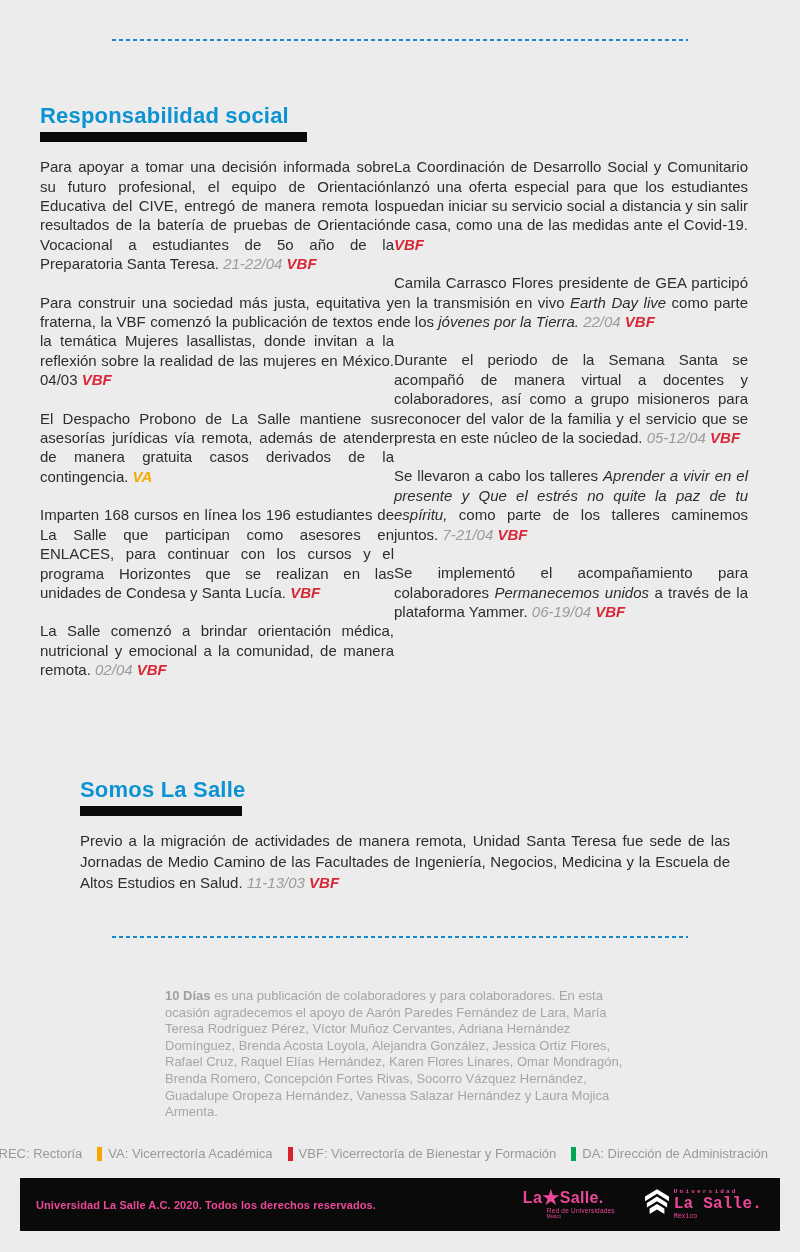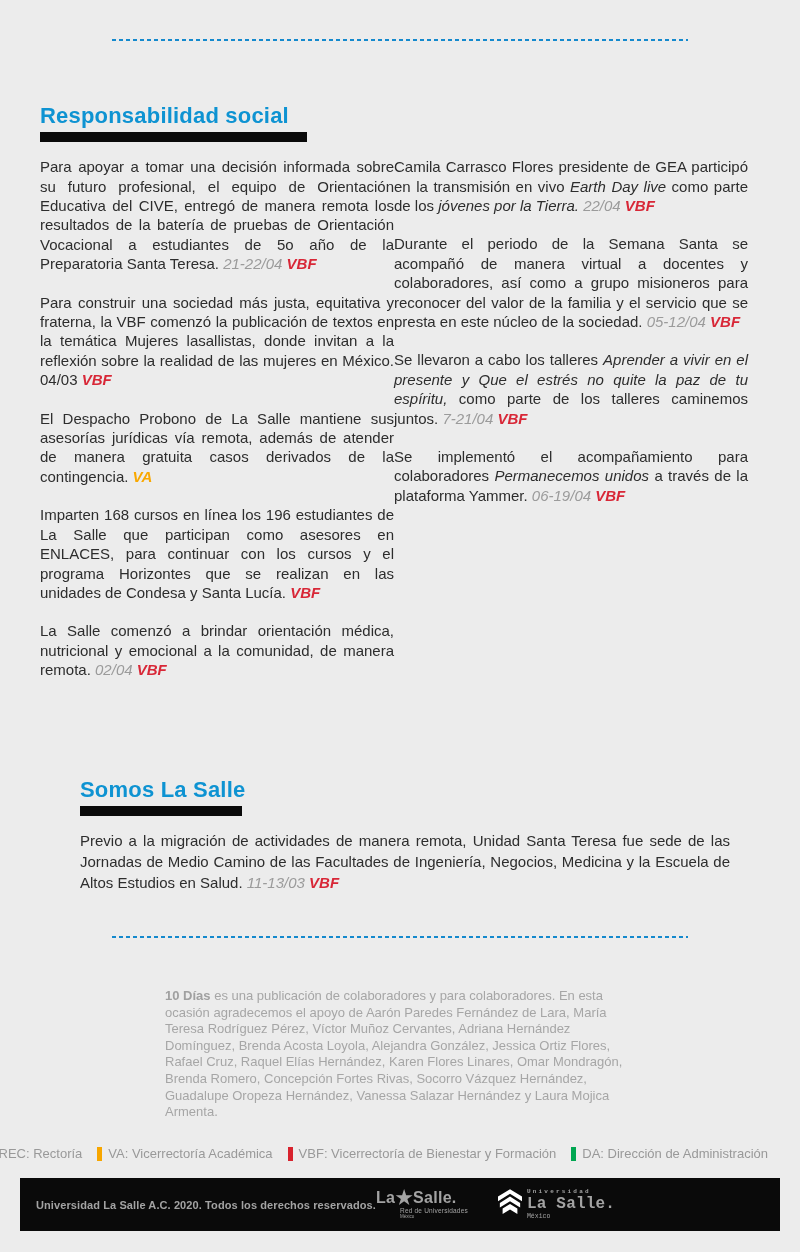--- a/index.html
+++ b/index.html
@@ -52,22 +52,22 @@
   .legend {
     position:absolute; left:40px; top:1146px; width:728px;
     display:flex; justify-content:flex-end; gap:15px; align-items:center;
   }
   .legend-item { display:flex; align-items:center; gap:6px; white-space:nowrap; }
   .legend-swatch { width:5px; height:14px; display:inline-block; }
   .legend-label { font-size:13px; color:#999999; }
 
   .footer {
     position:absolute; left:20px; top:1178px; width:760px; height:53px;
-    background:#0a0a0a; color:#a3a3a3;
-    display:flex; align-items:center; 
+    background:#0a0a0a; color:#ec4899;
+    display:flex; align-items:center; justify-content:space-between;
     padding:0 18px 0 16px;
   }
   .copyright { font-size:11px; font-weight:bold; letter-spacing:0.1px; }
   .logos { display:flex; align-items:center; gap:30px; }
 
   .logo-red { display:flex; flex-direction:column; line-height:1; }
   .lr-top { display:flex; align-items:center; }
   .lr-la, .lr-salle { font-size:16px; font-weight:bold; letter-spacing:0.3px; }
   .lr-star { font-size:22px; line-height:16px; margin:0 -1px; }
   .lr-sub { font-size:6.5px; margin-top:2px; margin-left:24px; letter-spacing:0.2px; }
@@ -92,20 +92,21 @@
     <div class="title-bar"></div>
     <div class="columns">
       <div class="col">
         <p><span class="seg-n">Para apoyar a tomar una decisión informada sobre su futuro profesional, el equipo de Orientación Educativa del CIVE, entregó de manera remota los resultados de la batería de pruebas de Orientación Vocacional a estudiantes de 5o año de la Preparatoria Santa Teresa. </span><span class="seg-d">21-22/04 </span><span class="seg-vbf">VBF</span></p>
         <p><span class="seg-n">Para construir una sociedad más justa, equitativa y fraterna, la VBF comenzó la publicación de textos en la temática Mujeres lasallistas, donde invitan a la reflexión sobre la realidad de las mujeres en México. 04/03 </span><span class="seg-vbf">VBF</span></p>
         <p><span class="seg-n">El Despacho Probono de La Salle mantiene sus asesorías jurídicas vía remota, además de atender de manera gratuita casos derivados de la contingencia. </span><span class="seg-va">VA</span></p>
         <p><span class="seg-n">Imparten 168 cursos en línea los 196 estudiantes de La Salle que participan como asesores en ENLACES, para continuar con los cursos y el programa Horizontes que se realizan en las unidades de Condesa y Santa Lucía. </span><span class="seg-vbf">VBF</span></p>
         <p><span class="seg-n">La Salle comenzó a brindar orientación médica, nutricional y emocional a la comunidad, de manera remota. </span><span class="seg-d">02/04 </span><span class="seg-vbf">VBF</span></p>
       </div>
       <div class="col">
+        <p><span class="seg-n">La Coordinación de Desarrollo Social y Comunitario lanzó una oferta especial para que los estudiantes puedan iniciar su servicio social a distancia y sin salir de casa, como una de las medidas ante el Covid-19. </span><span class="seg-vbf">VBF</span></p>
         <p><span class="seg-n">Camila Carrasco Flores presidente de GEA participó en la transmisión en vivo </span><span class="seg-i">Earth Day live</span><span class="seg-n"> como parte de los </span><span class="seg-i">jóvenes por la Tierra. </span><span class="seg-d">22/04 </span><span class="seg-vbf">VBF</span></p>
         <p><span class="seg-n">Durante el periodo de la Semana Santa se acompañó de manera virtual a docentes y colaboradores, así como a grupo misioneros para reconocer del valor de la familia y el servicio que se presta en este núcleo de la sociedad. </span><span class="seg-d">05-12/04 </span><span class="seg-vbf">VBF</span></p>
         <p><span class="seg-n">Se llevaron a cabo los talleres </span><span class="seg-i">Aprender a vivir en el presente y Que el estrés no quite la paz de tu espíritu,</span><span class="seg-n"> como parte de los talleres caminemos juntos. </span><span class="seg-d">7-21/04 </span><span class="seg-vbf">VBF</span></p>
         <p><span class="seg-n">Se implementó el acompañamiento para colaboradores </span><span class="seg-i">Permanecemos unidos</span><span class="seg-n"> a través de la plataforma Yammer. </span><span class="seg-d">06-19/04 </span><span class="seg-vbf">VBF</span></p>
       </div>
     </div>
   </div>
 
   <div class="sec-somos">
     <div class="section-title" style="color: rgb(14, 147, 210);">Somos La Salle</div>

